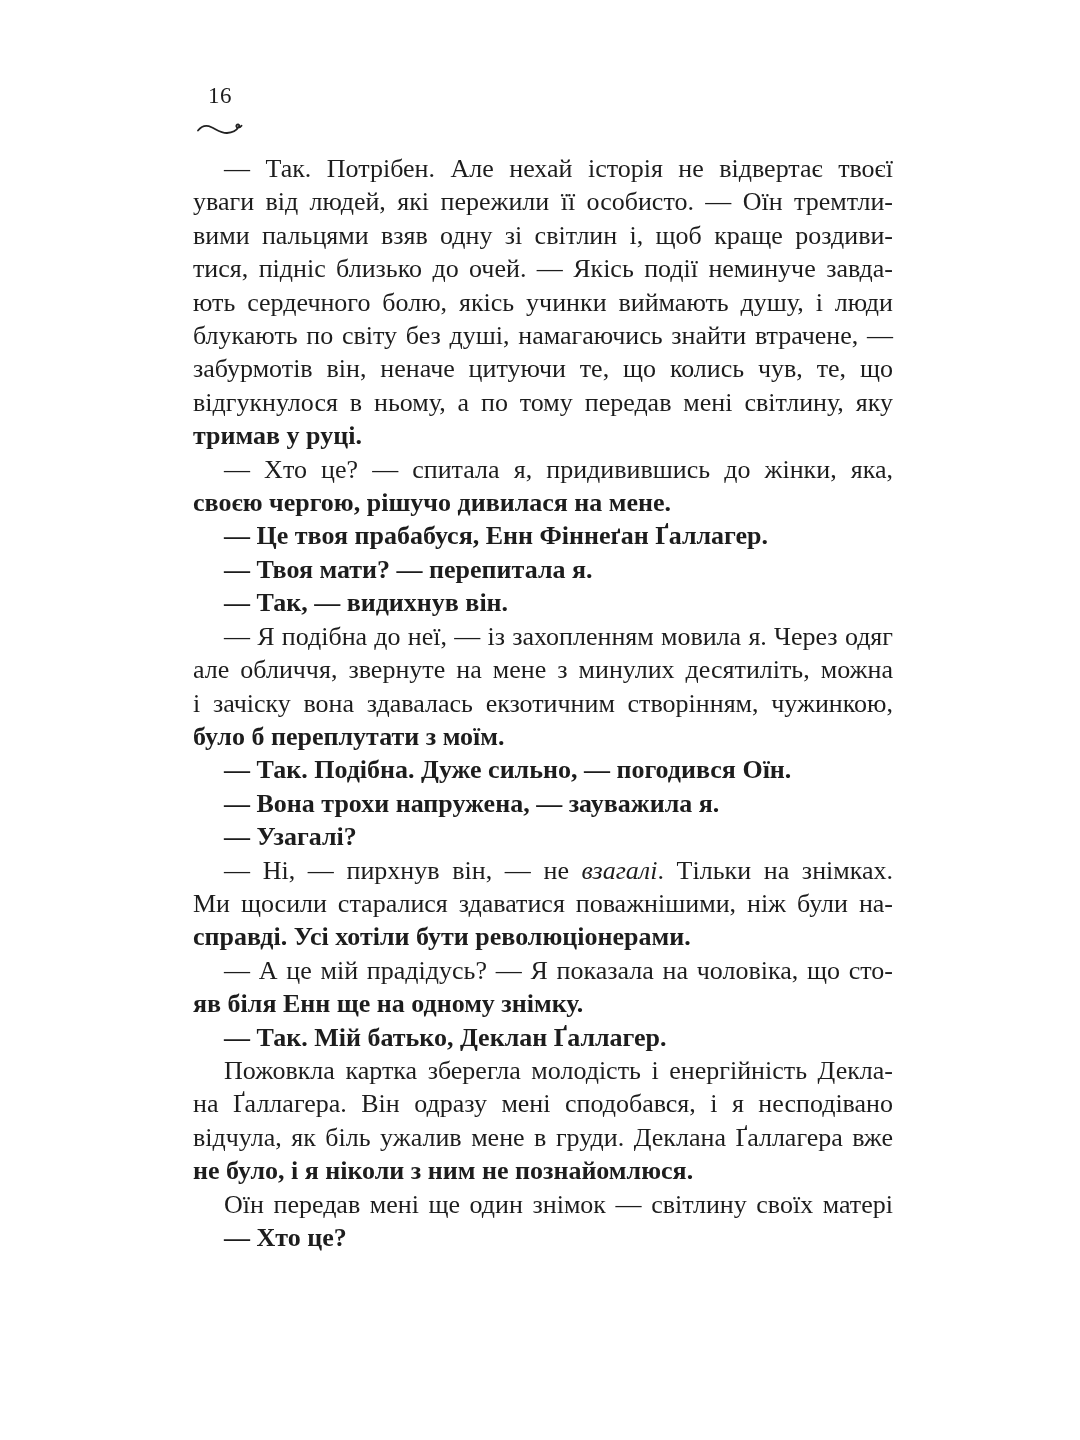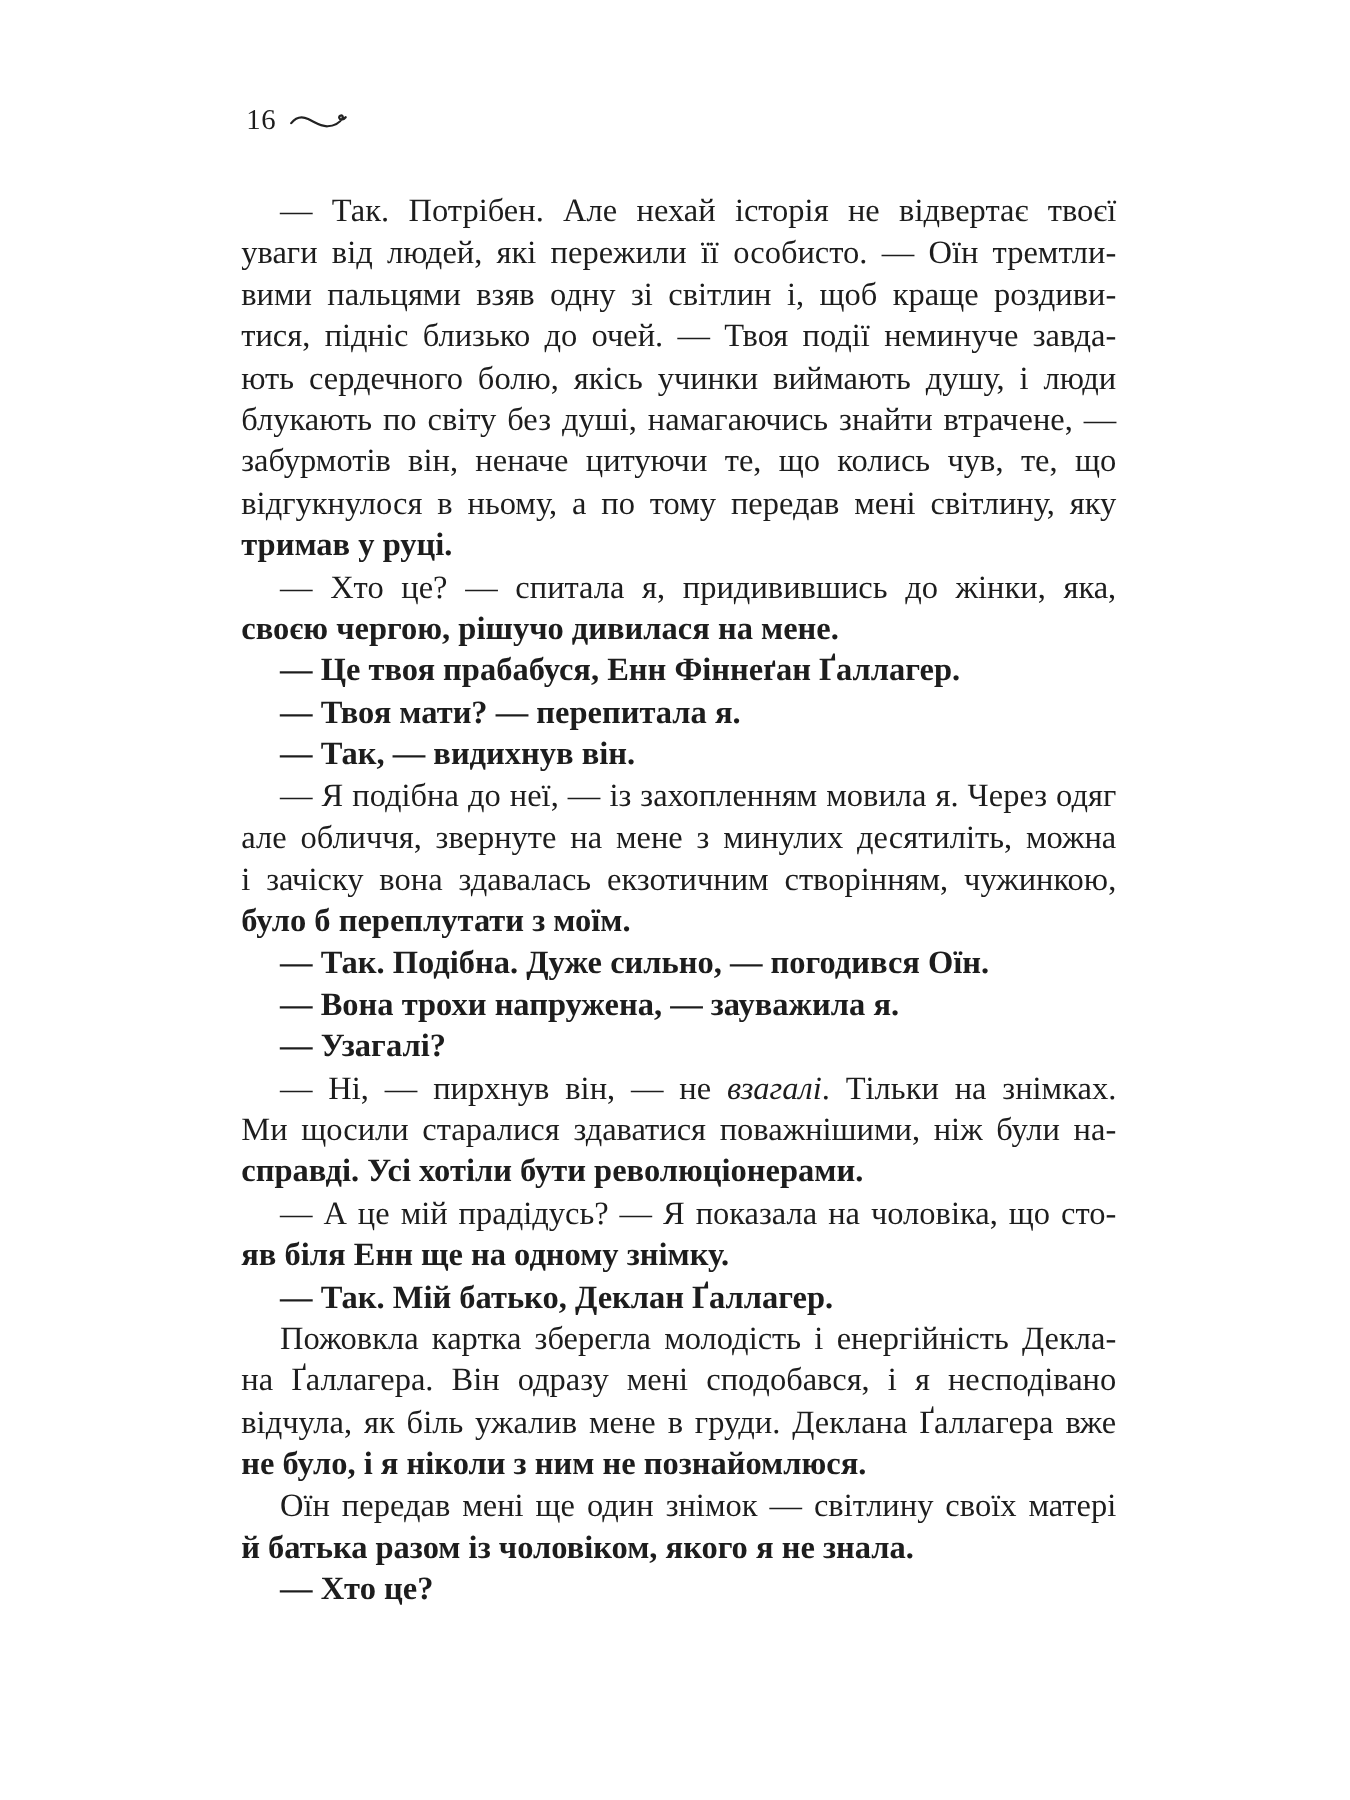--- a/index.html
+++ b/index.html
@@ -16,20 +16,21 @@
     font-family: "Liberation Serif", "DejaVu Serif", serif;
     overflow: hidden;
   }
   .header {
     position: absolute;
     top: 84px;
     left: 197px;
     display: flex;
     align-items: center;
     gap: 11px;
+    flex-direction: column;
   }
   .page-number {
     font-size: 23px;
     line-height: 1;
     letter-spacing: 0.5px;
     color: #1d1d1d;
   }
   .ornament {
     display: block;
     margin-top: 4px;
@@ -71,21 +72,21 @@
                C35.5 10.8 39.8 8 41.8 4.8 C42.8 3.1 41.6 1.8 40.2 2.6
                C38.8 3.4 39.2 5.6 41.2 5.6 C42.6 5.6 43.8 4.8 44.5 3.8" fill="none" stroke="#222222" stroke-width="1.8" stroke-linecap="round"></path>
     </svg>
   </div>
 
   <div class="body-text" id="text-body">
       <div class="para">
         <div class="line">— Так. Потрібен. Але нехай історія не відвертає твоєї</div>
         <div class="line">уваги від людей, які пережили її особисто. — Оїн тремтли-</div>
         <div class="line">вими пальцями взяв одну зі світлин і, щоб краще роздиви-</div>
-        <div class="line">тися, підніс близько до очей. — Твоя події неминуче завда-</div>
+        <div class="line">тися, підніс близько до очей. — Якісь події неминуче завда-</div>
         <div class="line">ють сердечного болю, якісь учинки виймають душу, і люди</div>
         <div class="line">блукають по світу без душі, намагаючись знайти втрачене, —</div>
         <div class="line">забурмотів він, неначе цитуючи те, що колись чув, те, що</div>
         <div class="line">відгукнулося в ньому, а по тому передав мені світлину, яку</div>
         <div class="line last">тримав у руці.</div>
       </div>
       <div class="para">
         <div class="line">— Хто це? — спитала я, придивившись до жінки, яка,</div>
         <div class="line last">своєю чергою, рішучо дивилася на мене.</div>
       </div>
@@ -126,20 +127,19 @@
         <div class="line last">— Так. Мій батько, Деклан Ґаллагер.</div>
       </div>
       <div class="para">
         <div class="line">Пожовкла картка зберегла молодість і енергійність Декла-</div>
         <div class="line">на Ґаллагера. Він одразу мені сподобався, і я несподівано</div>
         <div class="line">відчула, як біль ужалив мене в груди. Деклана Ґаллагера вже</div>
         <div class="line last">не було, і я ніколи з ним не познайомлюся.</div>
       </div>
       <div class="para">
         <div class="line">Оїн передав мені ще один знімок — світлину своїх матері</div>
-        <div class="line last">й батька разом із чоловіком, якого я не знала.</div>
       </div>
       <div class="para">
         <div class="line last">— Хто це?</div>
       </div>
     </div>
 
 </div>
 
 </body></html>

